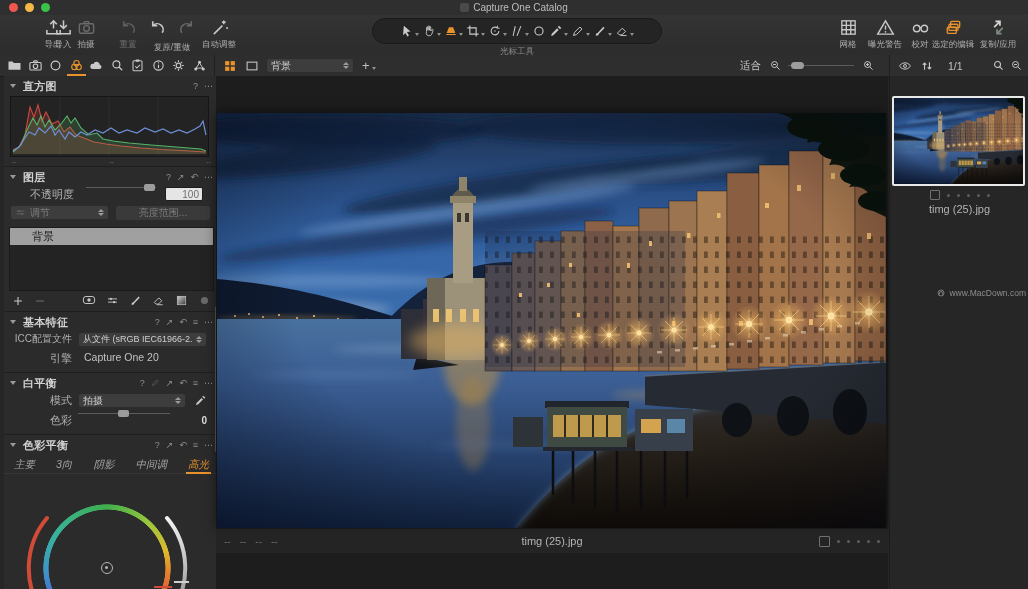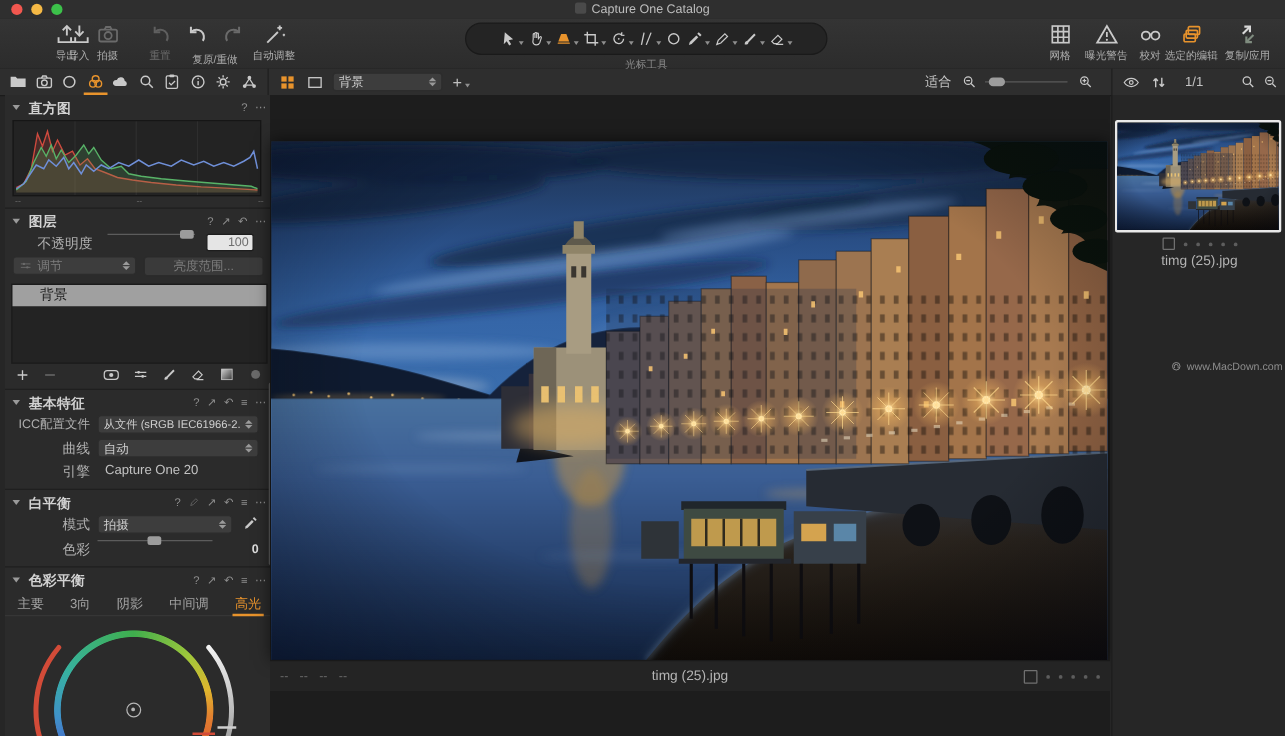--- a/index.html
+++ b/index.html
@@ -55,21 +55,21 @@
   .rlbl{width:62px;text-align:right;font-size:11px;color:#b0b0b0;flex:none;margin-right:6px;}
   .track{position:relative;height:1px;background:#5c5c5c;flex:none;}
   .track .th{position:absolute;top:-3.5px;width:11px;height:7px;border-radius:2px;background:#9c9c9c;}
   .valbox{flex:none;height:14px;background:#e5e5e5;border:1px solid #1d1d1d;border-radius:2px;font-size:10px;text-align:right;padding:0 3px;line-height:14px;box-sizing:border-box;}
   .dim-t{color:#6e6e6e;} .lit-t{color:#dcdcdc;}
   .btn{background:#3a3a3a;border:1px solid #2b2b2b;border-radius:3px;height:16px;font-size:10px;color:#7d7d7d;display:flex;align-items:center;justify-content:center;box-sizing:border-box;}
   .layerlist{margin:2px 5px;height:62px;background:#232323;border:1px solid #1b1b1b;}
   .layerrow{height:17px;background:#a0a0a0;color:#1c1c1c;font-size:11px;line-height:17px;padding-left:22px;}
   .layertools{display:flex;align-items:center;height:18px;padding:0 8px;gap:10px;}
   .cb-tabs{display:flex;align-items:center;height:18px;padding:0 10px;justify-content:space-between;border-bottom:1px solid #363636;}
-  .cb-tab{position:relative;font-size:10.5px;color:#a2a2a2;height:18px;line-height:18px;}
+  .cb-tab{position:relative;font-size:10.5px;color:#a2a2a2;height:18px;line-height:18px;font-style:italic;}
   .cb-tab.active{color:#e8932c;}
   .cb-tab.active::after{content:"";position:absolute;left:-2px;right:-2px;bottom:-1px;height:2px;background:#e8932c;}
   .cb-wheel{position:absolute;left:21px;top:410px;width:164px;height:164px;}
   .cw-ring{position:absolute;left:16px;top:16px;width:132px;height:132px;border-radius:50%;
     background:conic-gradient(#3fae4d,#9ec73b 45deg,#e0b62e 75deg,#e2802f 95deg,#d84331 135deg,#b13a8c 185deg,#4b52c9 225deg,#3f92c9 265deg,#37b2a0 300deg,#3fae4d 360deg);
     -webkit-mask:radial-gradient(closest-side,transparent 0 88%,#000 89% 96%,transparent 97%);
             mask:radial-gradient(closest-side,transparent 0 88%,#000 89% 96%,transparent 97%);}
   .cw-arcs{position:absolute;left:0;top:0;}
   .cw-center{position:absolute;left:76px;top:76px;width:12px;height:12px;border:1.5px solid #b5b5b5;border-radius:50%;box-sizing:border-box;}
   .cw-center::after{content:"";position:absolute;left:3px;top:3px;width:3px;height:3px;border-radius:50%;background:#b5b5b5;}
@@ -955,30 +955,20 @@
     <div class="row" style="height:19px;">
       <span class="rlbl" style="font-size:10px;">ICC配置文件</span>
       <span class="select" style="width:129px;font-size:9px;">
           <span style="white-space:nowrap;overflow:hidden;">从文件 (sRGB IEC61966-2.1)</span>
           <span class="updn">
             <i class="u"></i>
             <i class="d"></i>
           </span>
         </span>
     </div>
-    <div class="row" style="height:19px;">
-      <span class="rlbl">曲线</span>
-      <span class="select" style="width:129px;">
-          <span>自动</span>
-          <span class="updn">
-            <i class="u"></i>
-            <i class="d"></i>
-          </span>
-        </span>
-    </div>
     <div class="row" style="height:18px;">
       <span class="rlbl">引擎</span>
       <span style="font-size:10.5px;color:#c2c2c2;padding-left:6px;">Capture One 20</span>
     </div>
     <div class="hr" style="margin-top:3px;"></div>
 
     <div class="sec-h">
       <span class="chev"></span>
       <span class="ttl">白平衡</span>
       <span class="sp"></span>

